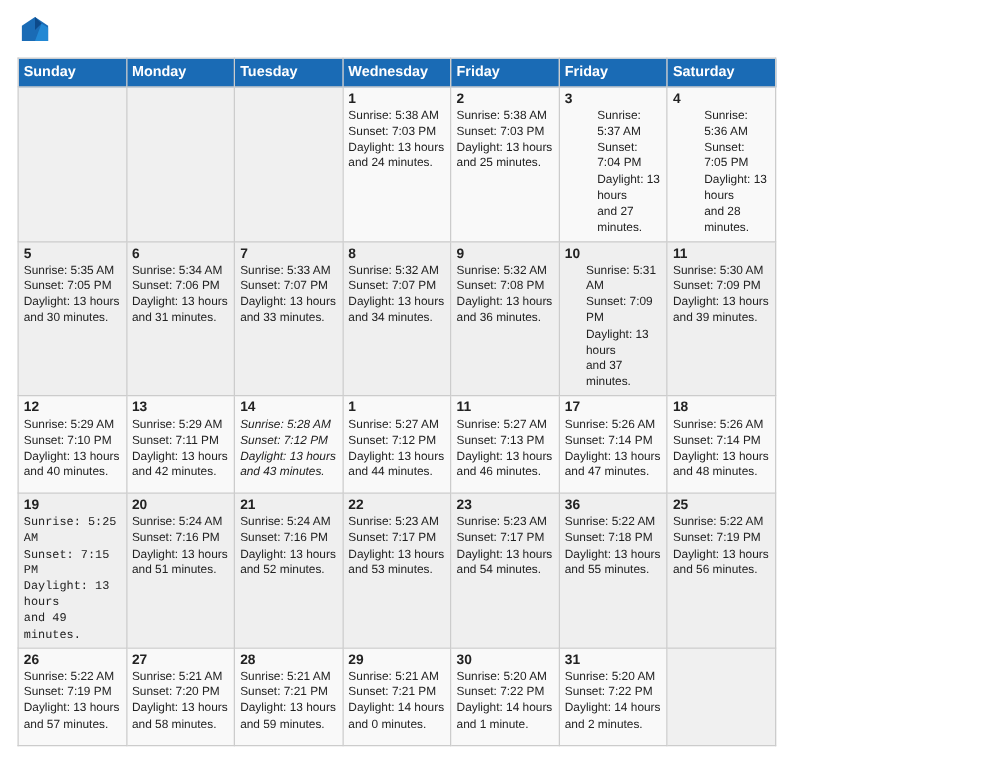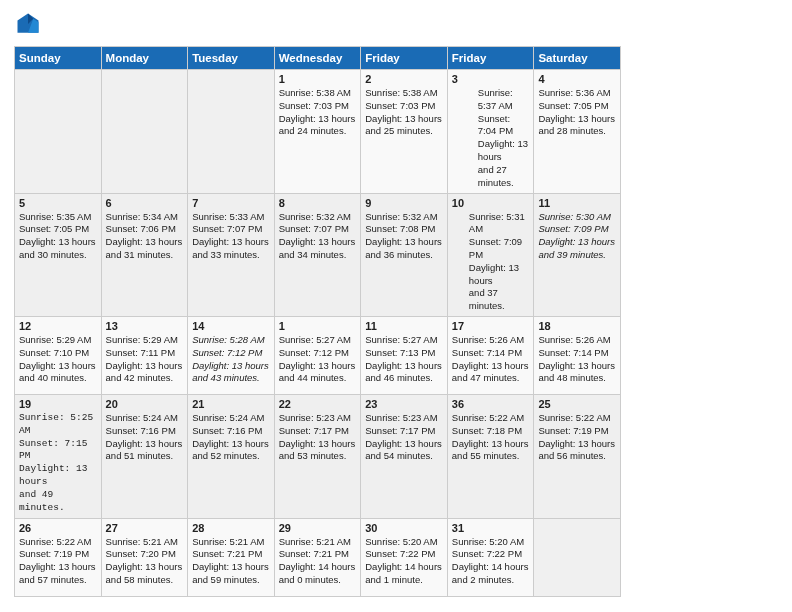--- a/index.html
+++ b/index.html
@@ -156,21 +156,21 @@
           </td>
           <td>
             <span class="day-num">3</span>
             <div class="cell-text" style="white-space: pre-line; margin-left: 26px;">Sunrise: 5:37 AM
 Sunset: 7:04 PM
 Daylight: 13 hours
 and 27 minutes.</div>
           </td>
           <td>
             <span class="day-num">4</span>
-            <div class="cell-text" style="white-space: pre-line;">Sunrise: 5:36 AM
+            <div class="cell-text" style="white-space: pre-line; margin-left: 25px;">Sunrise: 5:36 AM
 Sunset: 7:05 PM
 Daylight: 13 hours
 and 28 minutes.</div>
           </td>
         </tr>
         <tr>
           <td>
             <span class="day-num">5</span>
             <div class="cell-text" style="white-space: pre-line;">Sunrise: 5:35 AM
 Sunset: 7:05 PM
@@ -207,21 +207,21 @@
           </td>
           <td>
             <span class="day-num">10</span>
             <div class="cell-text" style="white-space: pre-line; margin-left: 17px;">Sunrise: 5:31 AM
 Sunset: 7:09 PM
 Daylight: 13 hours
 and 37 minutes.</div>
           </td>
           <td>
             <span class="day-num">11</span>
-            <div class="cell-text" style="white-space: pre-line; font-style: italic;">Sunrise: 5:30 AM
+            <div class="cell-text" style="white-space: pre-line;">Sunrise: 5:30 AM
 Sunset: 7:09 PM
 Daylight: 13 hours
 and 39 minutes.</div>
           </td>
         </tr>
         <tr>
           <td>
             <span class="day-num">12</span>
             <div class="cell-text" style="white-space: pre-line;">Sunrise: 5:29 AM
 Sunset: 7:10 PM

